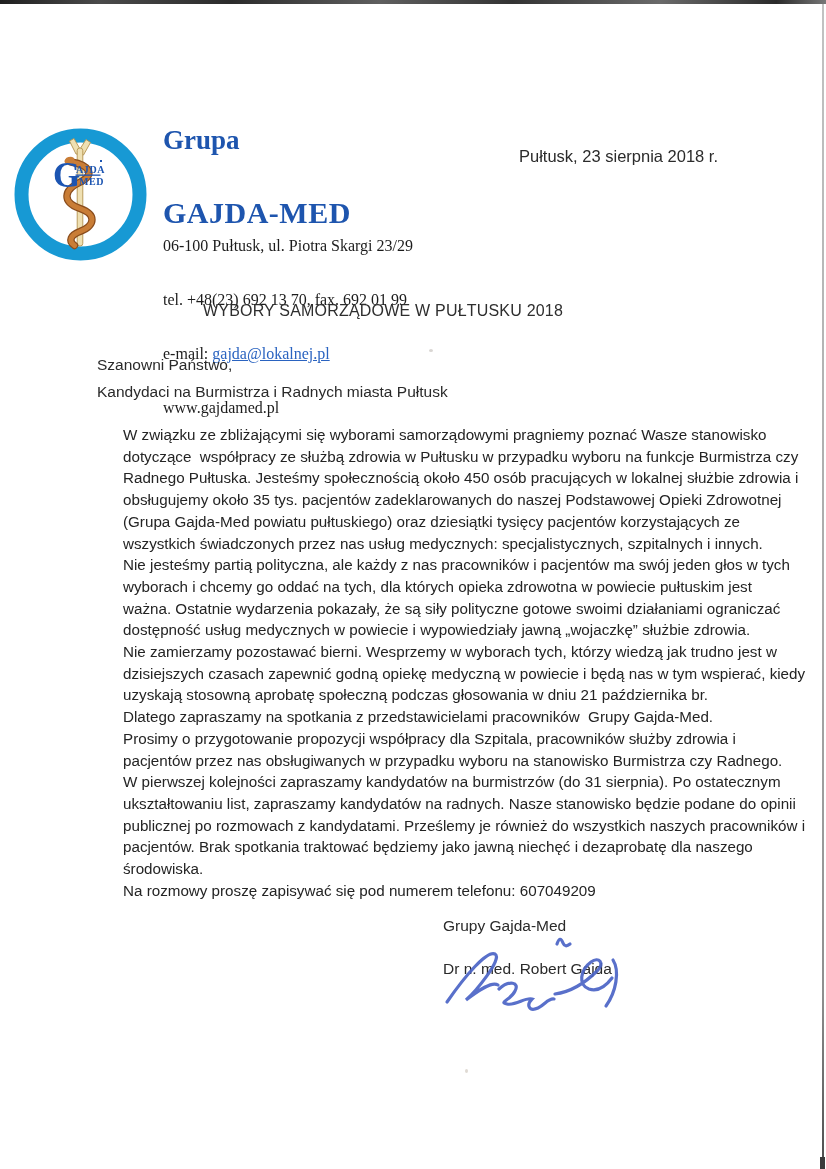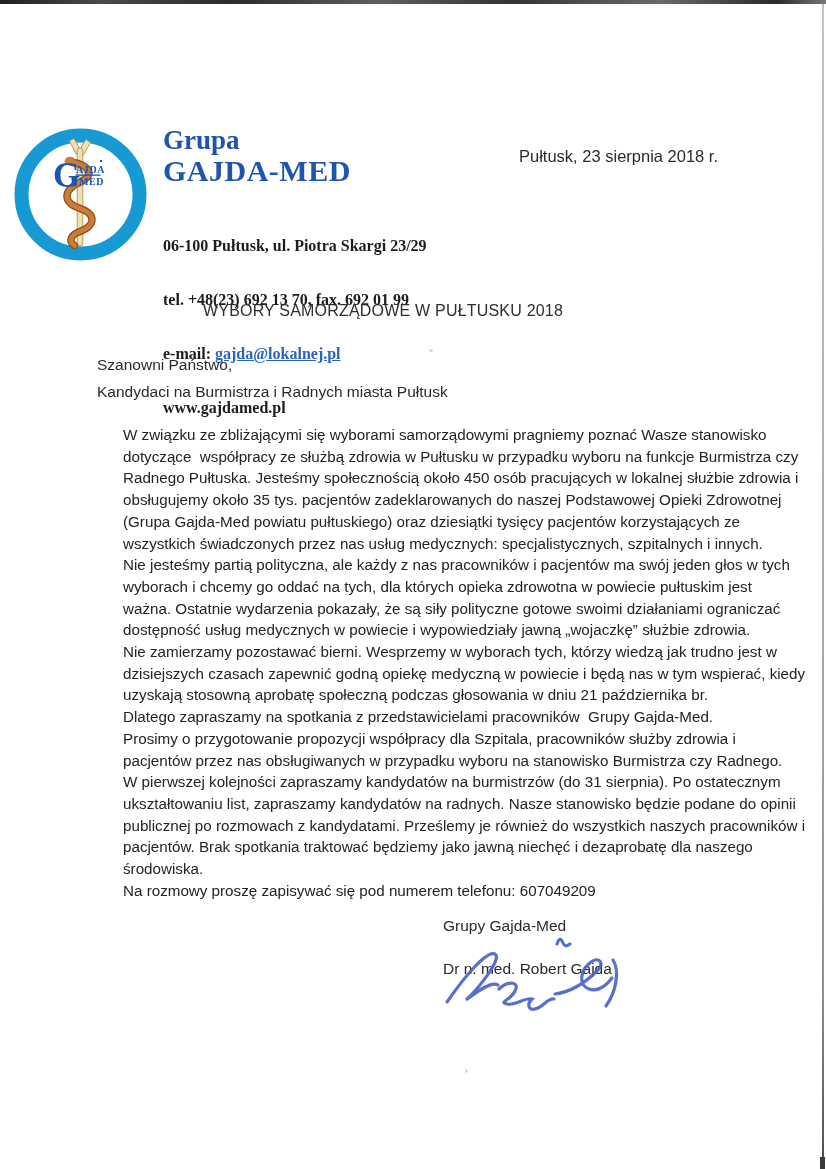--- a/index.html
+++ b/index.html
@@ -14,23 +14,23 @@
   .scan-right{position:absolute;left:822px;top:4px;width:2px;height:1165px;
     background:linear-gradient(180deg,#c2c2c2 0%,#a8a8a8 55%,#8f8f8f 85%,#4c4c4c 100%);}
   .scan-corner{position:absolute;left:820px;top:1157px;width:5px;height:12px;background:#3a3a3a;}
   .speck1{position:absolute;left:429px;top:349px;width:4px;height:3px;background:#b9b5ae;border-radius:50%;opacity:.55;}
   .speck2{position:absolute;left:465px;top:1069px;width:3px;height:4px;background:#c9c2b6;border-radius:50%;opacity:.6;}
 
   
   .logo{position:absolute;left:13px;top:127px;width:135px;height:135px;}
   .brand{position:absolute;left:163px;top:126px;font-family:"Liberation Serif",serif;font-weight:bold;}
   .brand-line1{font-size:27px;line-height:29px;}
-  .brand-line2{font-size:30px;line-height:32px;letter-spacing:.5px;}
+  .brand-line2{font-size:30px;line-height:32px;letter-spacing:.5px;margin-top:42px;}
   .addr{position:absolute;left:163px;top:201px;font-family:"Liberation Serif",serif;
-    font-weight:bold;font-size:16px;line-height:18px;color:#1c1c1c;white-space:pre;}
+    font-weight:normal;font-size:16px;line-height:18px;color:#1c1c1c;white-space:pre;}
   .email-link{text-decoration:underline;}
   .date{position:absolute;left:519px;top:147px;font-size:16.5px;color:#2b2b2b;white-space:pre;}
 
   
   .title{position:absolute;left:0;top:302px;width:766px;text-align:center;
     font-size:16px;letter-spacing:.2px;color:#2e2e2e;white-space:pre;}
   .salutation{position:absolute;left:97px;top:352px;font-size:15.5px;line-height:26.5px;color:#2a2a2a;}
   .body-text{position:absolute;left:97px;top:424px;font-size:15.2px;line-height:21.7px;color:#242424;margin-left:26px;}
   .line{white-space:pre;}
   .closing{position:absolute;left:443px;top:912px;font-size:15.5px;line-height:27px;color:#2a2a2a;}

